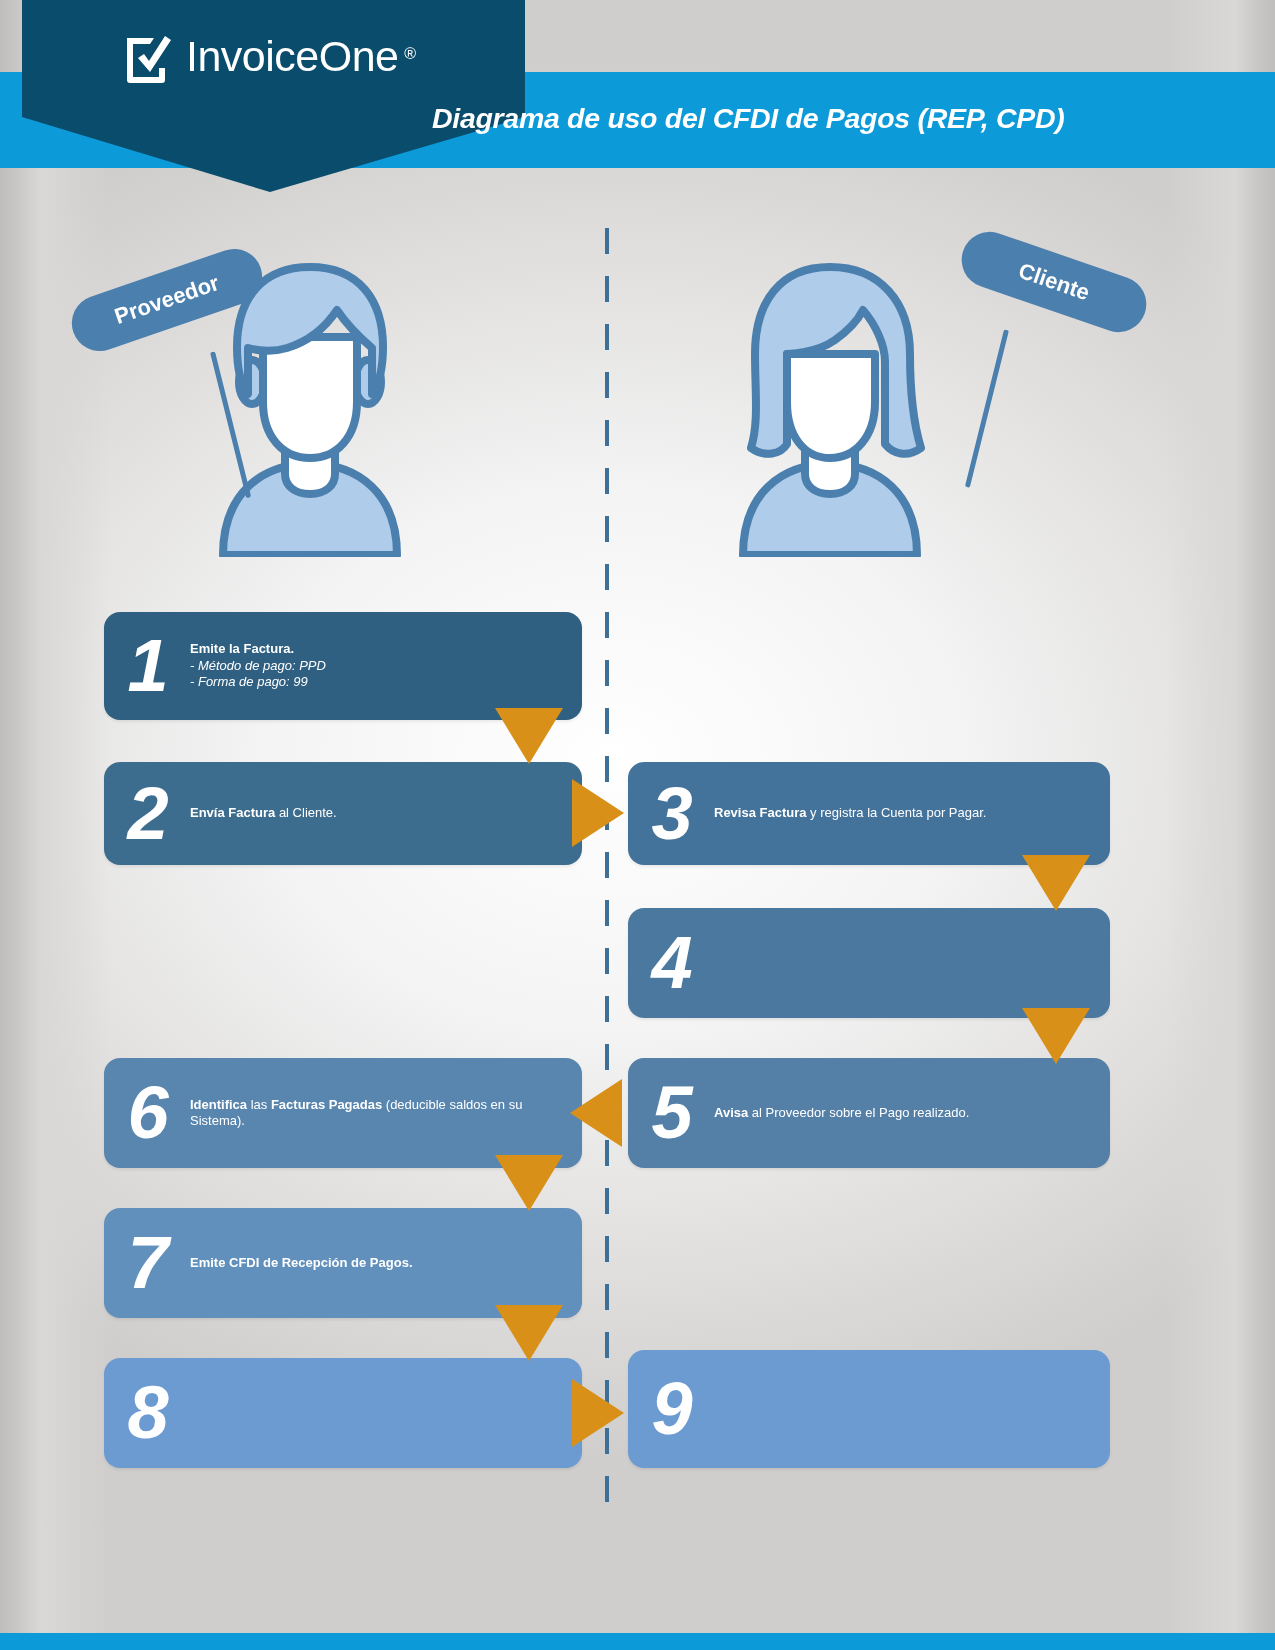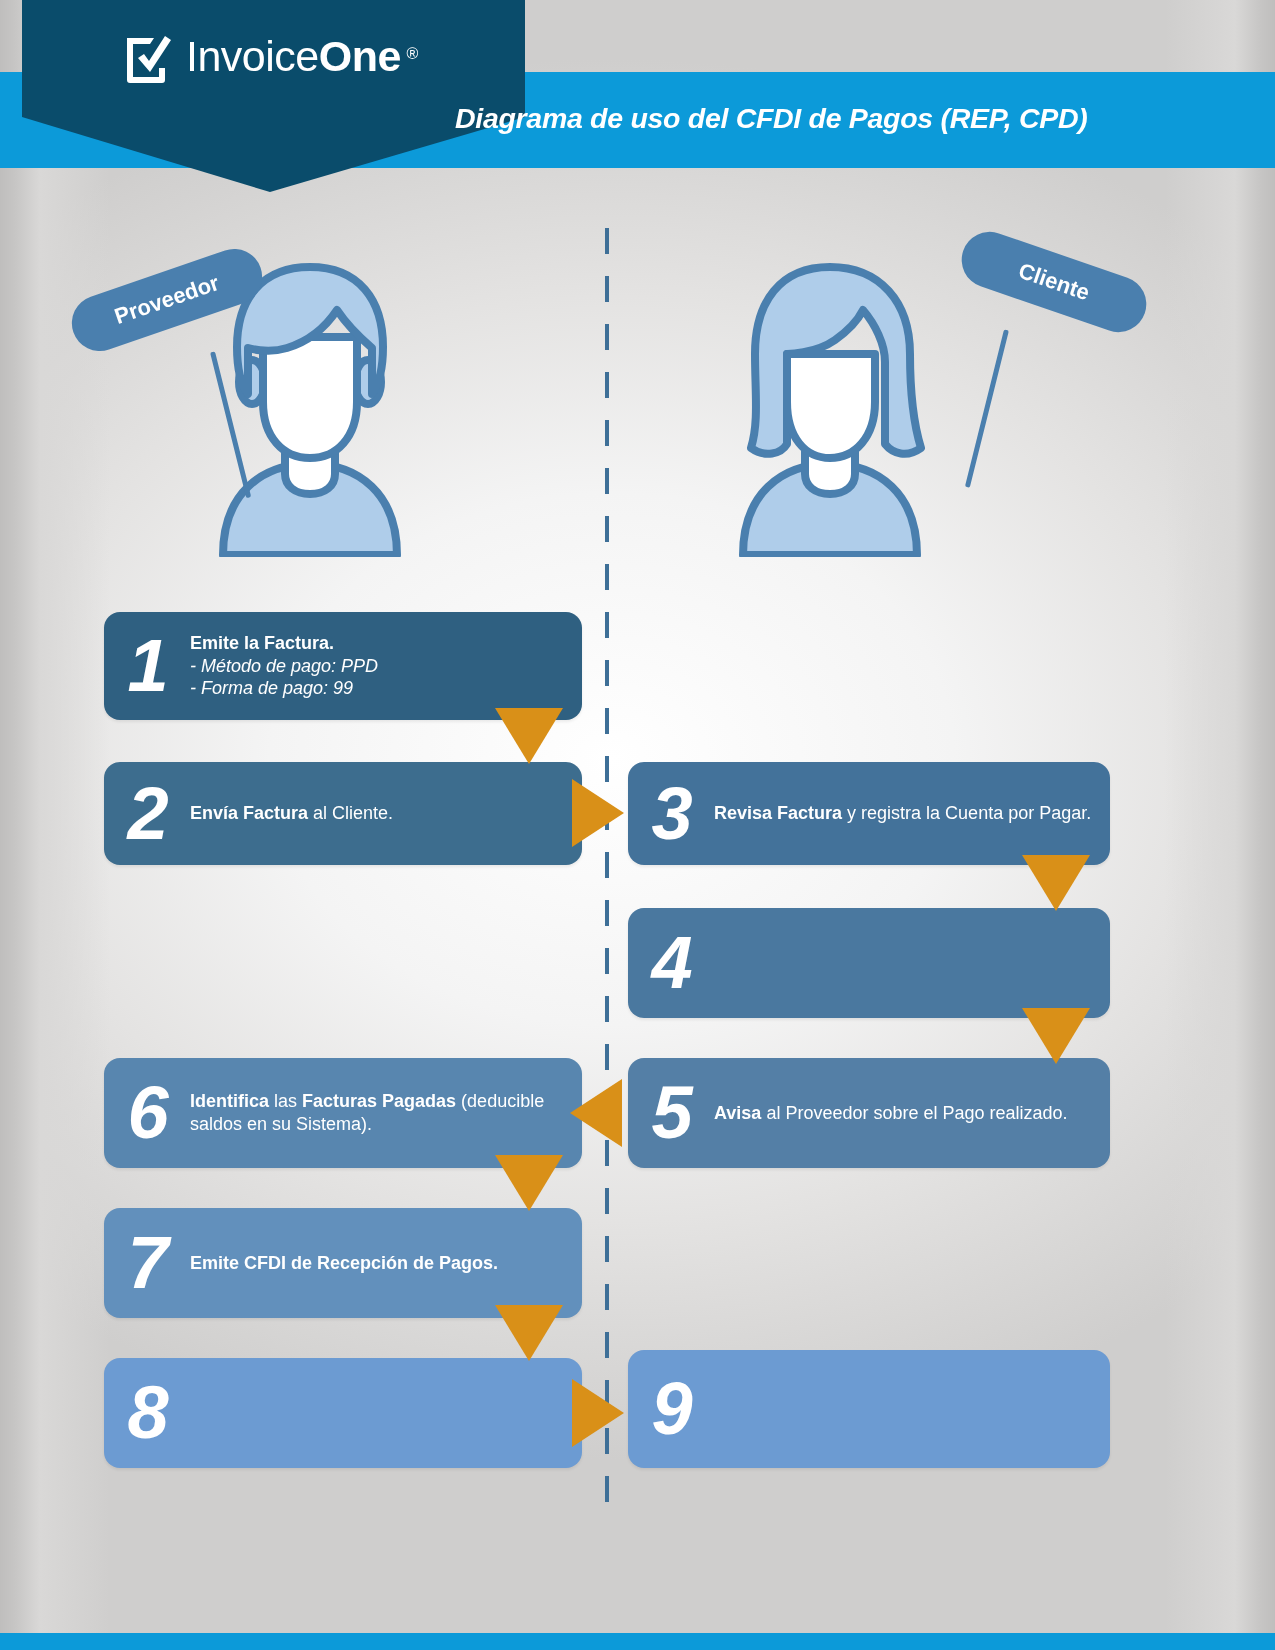--- a/index.html
+++ b/index.html
@@ -35,21 +35,21 @@
     position: absolute;
     left: 0;
     top: 72px;
     width: 1275px;
     height: 96px;
     background: #0C9AD9;
     z-index: 2;
   }
   .header-title {
     position: absolute;
-    left: 455px;
+    left: 432px;
     top: 102px;
     z-index: 4;
     color: #ffffff;
     font-size: 28.5px;
     font-weight: bold;
     font-style: italic;
     letter-spacing: -0.3px;
     white-space: nowrap;
     font-family: "Liberation Sans", sans-serif;
   }
@@ -76,21 +76,21 @@
   .logo-text {
     color: #ffffff;
     font-size: 43px;
     line-height: 56px;
     letter-spacing: -0.5px;
     font-family: "Liberation Sans", sans-serif;
     position: relative;
     white-space: nowrap;
   }
   .logo-text .lt-thin { font-weight: 300; }
-  .logo-text .lt-bold { font-weight: bold; }
+  .logo-text .lt-bold { font-weight: normal; }
   .logo-text .lt-reg {
     position: absolute;
     top: -2px;
     right: -17px;
     font-size: 16px;
     font-weight: normal;
   }
 
   
   .divider {
@@ -170,21 +170,21 @@
     font-weight: bold;
     font-style: italic;
     line-height: 0.88;
     width: 86px;
     flex: 0 0 86px;
     text-align: center;
     letter-spacing: -2px;
     font-family: "Liberation Sans", sans-serif;
   }
   .step .body {
-    font-size: 18px;
+    font-size: 13px;
     line-height: 1.26;
     padding-right: 14px;
     font-family: "Liberation Sans", sans-serif;
   }
   .step .body b { font-weight: bold; }
   .step .body i { font-style: italic; }
 
   
   .arrow { position: absolute; z-index: 4; width: 0; height: 0; }
   .arrow.down {

